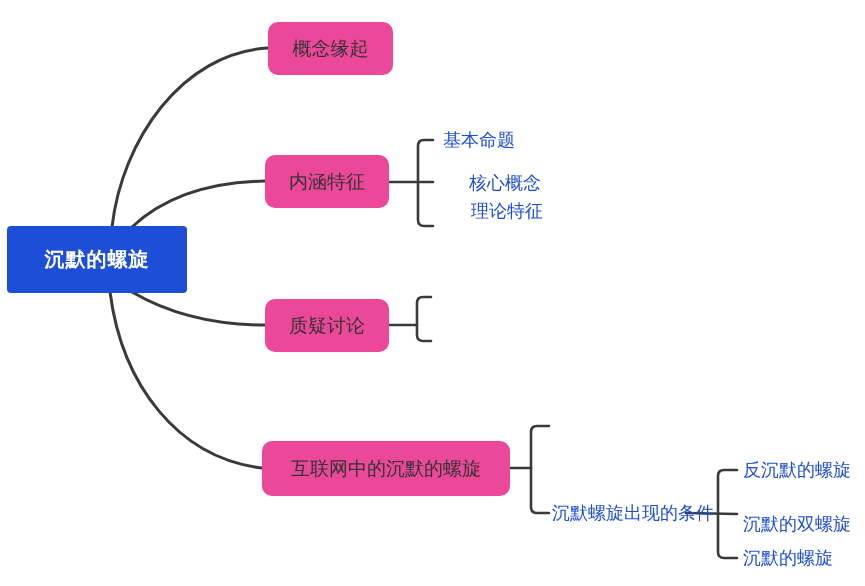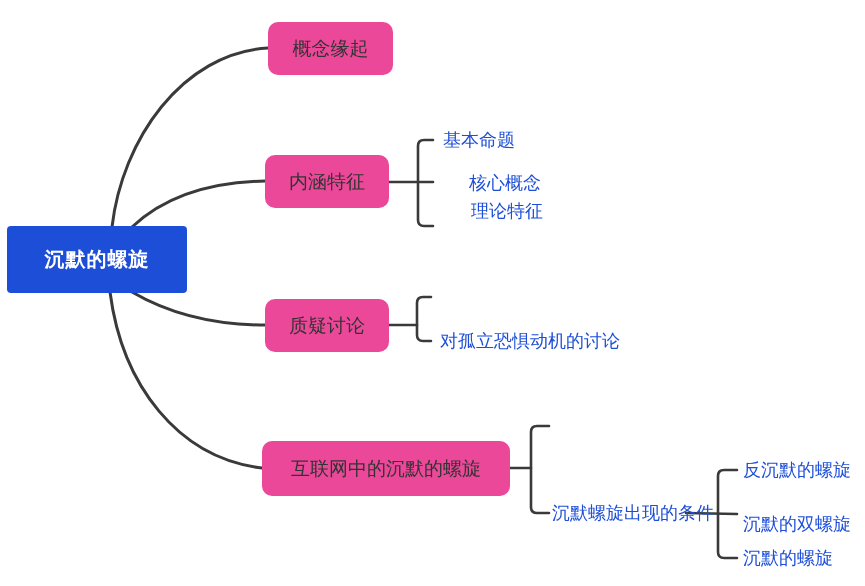--- a/index.html
+++ b/index.html
@@ -91,21 +91,20 @@
   <div class="node branch-node" style="left:265px; top:155px; width:124px; height:53px;">内涵特征</div>
 
   <div class="node branch-node" style="left:265px; top:299px; width:124px; height:53px;">质疑讨论</div>
 
   <div class="node branch-node" style="left:262px; top:441px; width:248px; height:55px;">互联网中的沉默的螺旋</div>
 
   <div class="node leaf-node" style="left:443px; top:130px; height:20px;">基本命题</div>
   <div class="node leaf-node" style="left:469px; top:173px; height:20px;">核心概念</div>
   <div class="node leaf-node" style="left:443px; top:201px; height:20px;margin-left:28px;">理论特征</div>
 
-  <div class="node leaf-node" style="left:440px; top:331px; height:20px;">对孤立恐惧动机的讨论</div>
 
   <div class="node leaf-node" style="left:552px; top:503px; height:20px;">沉默螺旋出现的条件</div>
 
   <div class="node leaf-node" style="left:743px; top:460px; height:20px;">反沉默的螺旋</div>
   <div class="node leaf-node" style="left:743px; top:514px; height:20px;text-align:right;">沉默的双螺旋</div>
   <div class="node leaf-node" style="left:743px; top:548px; height:20px;">沉默的螺旋</div>
 
 </div>
 
 </body></html>

